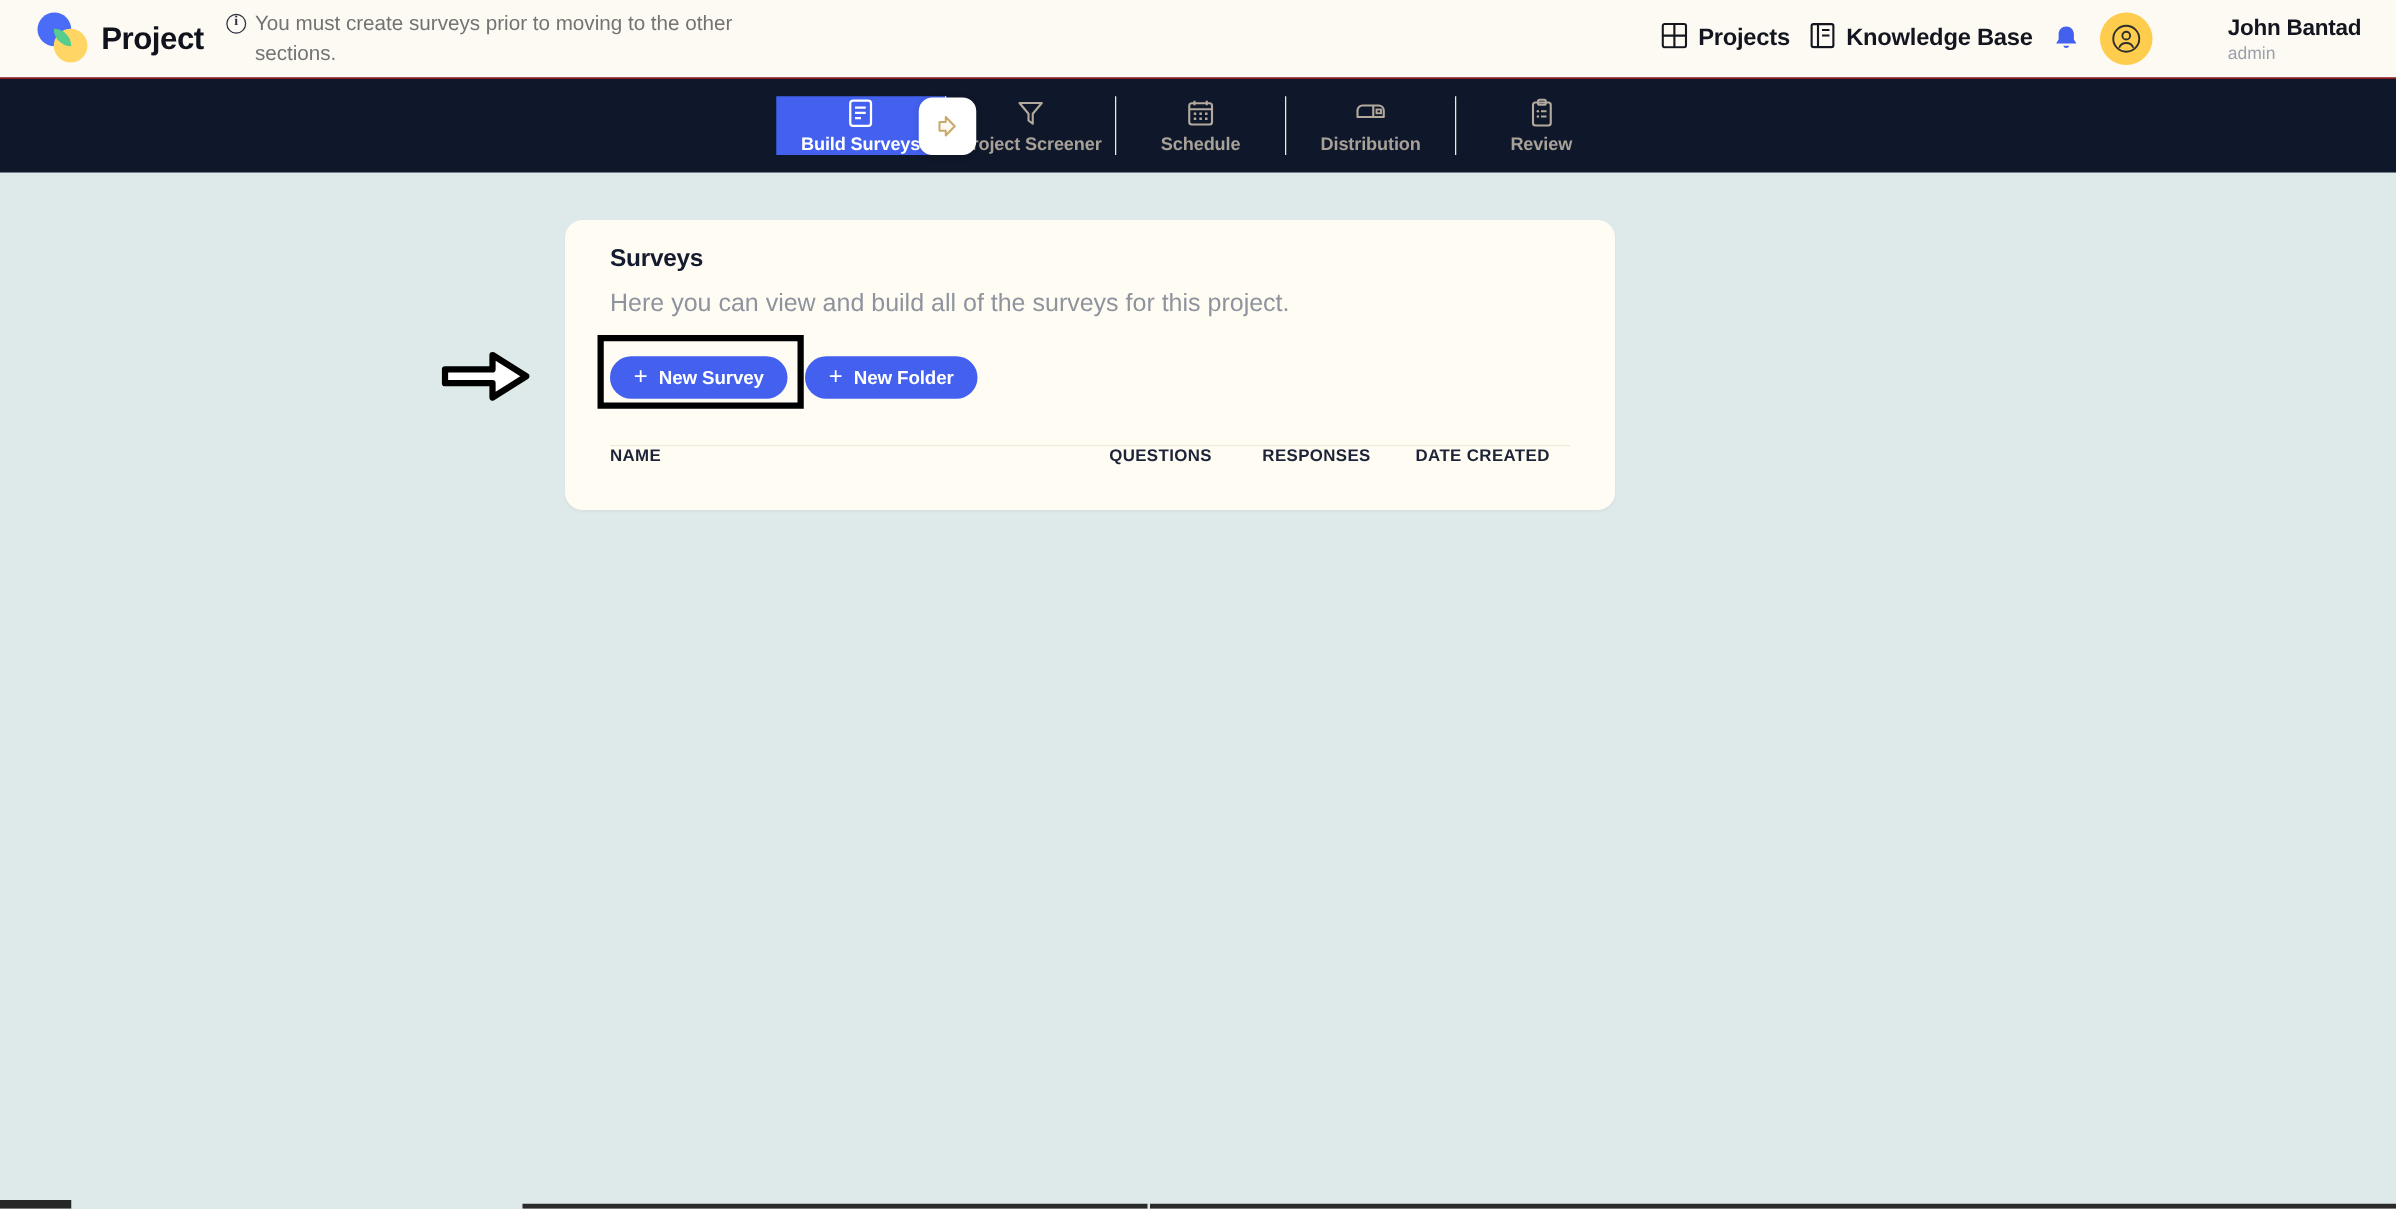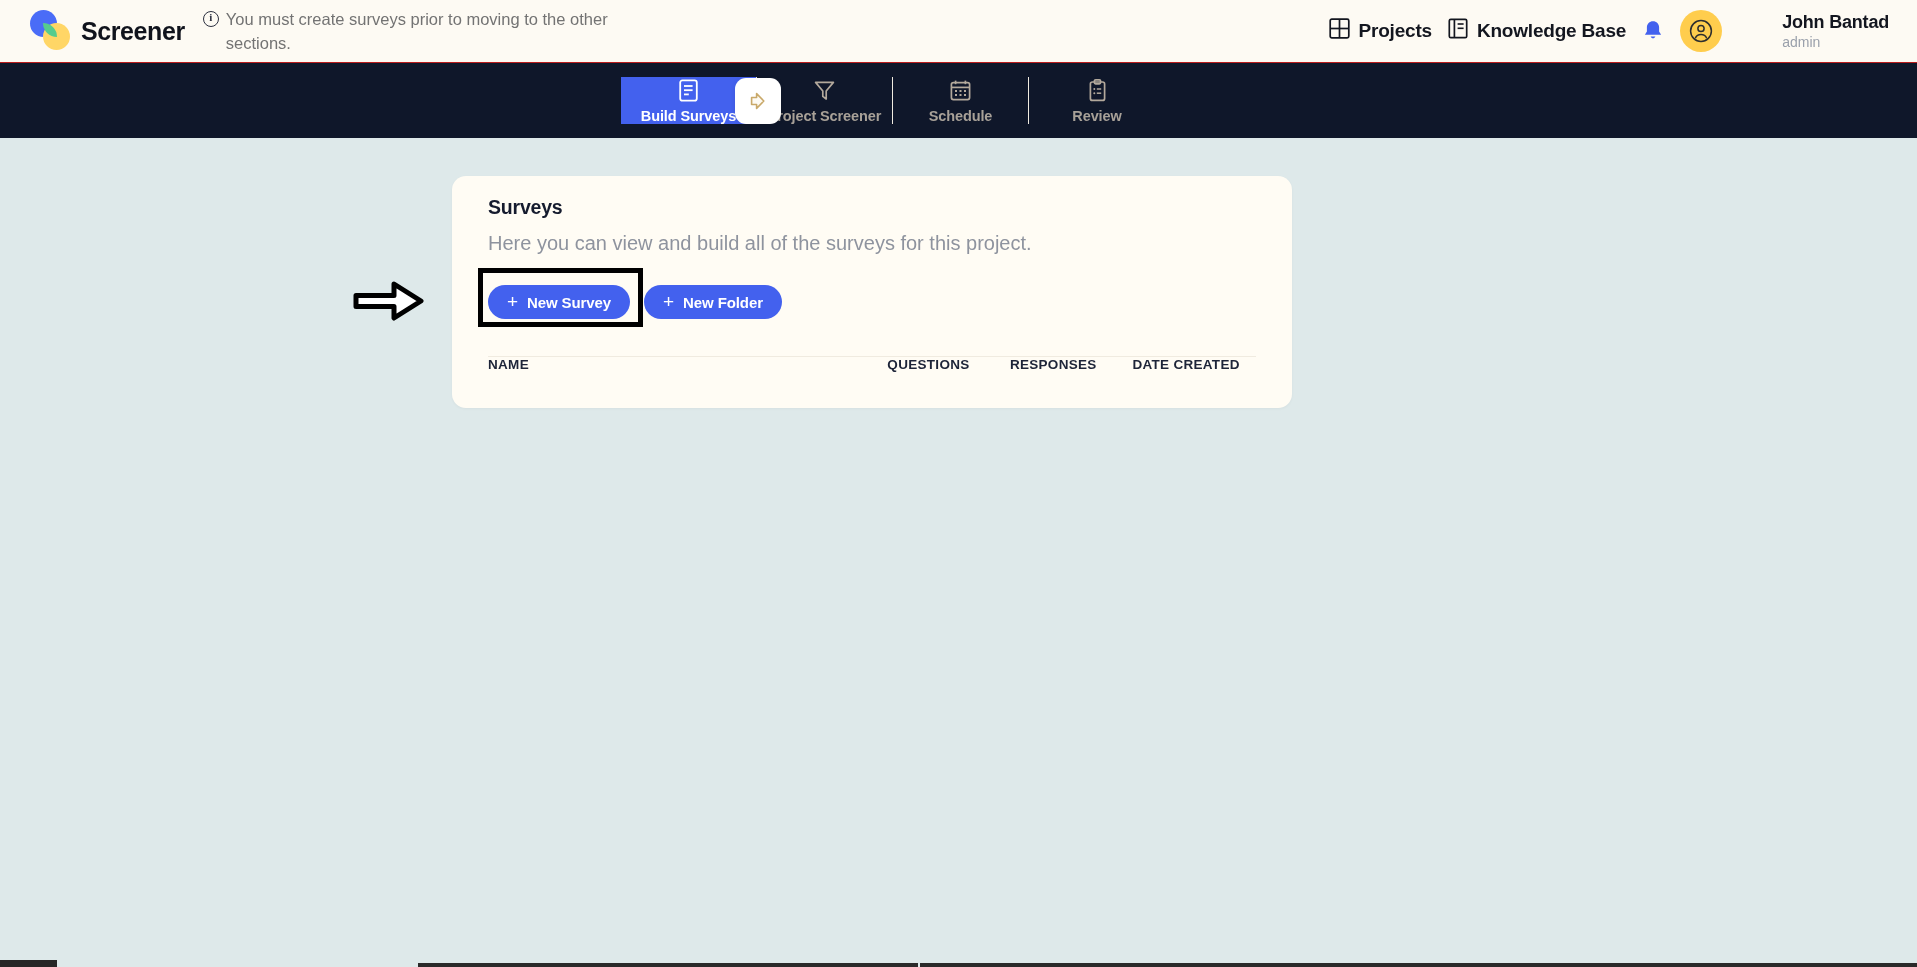--- a/index.html
+++ b/index.html
@@ -336,21 +336,21 @@
 <body>
 
 <div class="topbar">
 
   <div class="brand">
     <div class="logo-mark">
       <div class="c-blue"></div>
       <div class="c-yellow"></div>
       <div class="c-green"></div>
     </div>
-    <span class="brand-name">Screener</span>
+    <span class="brand-name">Project</span>
   </div>
 
   <div class="alert-note">
     <span class="info-icon"></span>
     <span>You must create surveys prior to moving to the other sections.</span>
   </div>
 
   <div class="top-right">
 
     <div class="top-link">
@@ -437,20 +437,30 @@
               <rect x="16.0" y="12.0" width="2" height="2"></rect>
             <rect x="7.0" y="16.0" width="2" height="2"></rect>
               <rect x="11.5" y="16.0" width="2" height="2"></rect>
               <rect x="16.0" y="16.0" width="2" height="2"></rect>
           </g>
         </svg>
       </span>
       <span class="tab-label">Schedule</span>
     </div>
 
+    <div class="tab">
+      <span class="tab-icon">
+        <svg width="27" height="25" viewBox="0 0 27 25">
+          <path d="M3.0 15.6V10.4a4.0 4.0 0 0 1 4.0-4.0h13.0a4.0 4.0 0 0 1 4.0 4.0v5.2z" fill="none" stroke="#b3a99c" stroke-width="1.7" stroke-linejoin="round"></path>
+          <line x1="15.6" y1="6.4" x2="15.6" y2="15.6" stroke="#b3a99c" stroke-width="1.7"></line>
+          <rect x="18.2" y="9.6" width="3.6" height="3.0" fill="none" stroke="#b3a99c" stroke-width="1.5"></rect>
+        </svg>
+      </span>
+      <span class="tab-label">Distribution</span>
+    </div>
 
     <div class="tab">
       <span class="tab-icon">
         <svg width="25" height="25" viewBox="0 0 25 25">
           <rect x="5.4" y="4.0" width="14.2" height="18.4" rx="2" fill="none" stroke="#b3a99c" stroke-width="1.7"></rect>
           <rect x="9.4" y="1.8" width="6.2" height="4.0" rx="1.2" fill="none" stroke="#b3a99c" stroke-width="1.7"></rect>
           <circle cx="9.3" cy="11.0" r="1.0" fill="#b3a99c"></circle>
           <circle cx="9.3" cy="15.2" r="1.0" fill="#b3a99c"></circle>
           <line x1="11.8" y1="11.0" x2="16.2" y2="11.0" stroke="#b3a99c" stroke-width="1.5"></line>
           <line x1="11.8" y1="15.2" x2="16.2" y2="15.2" stroke="#b3a99c" stroke-width="1.5"></line>

